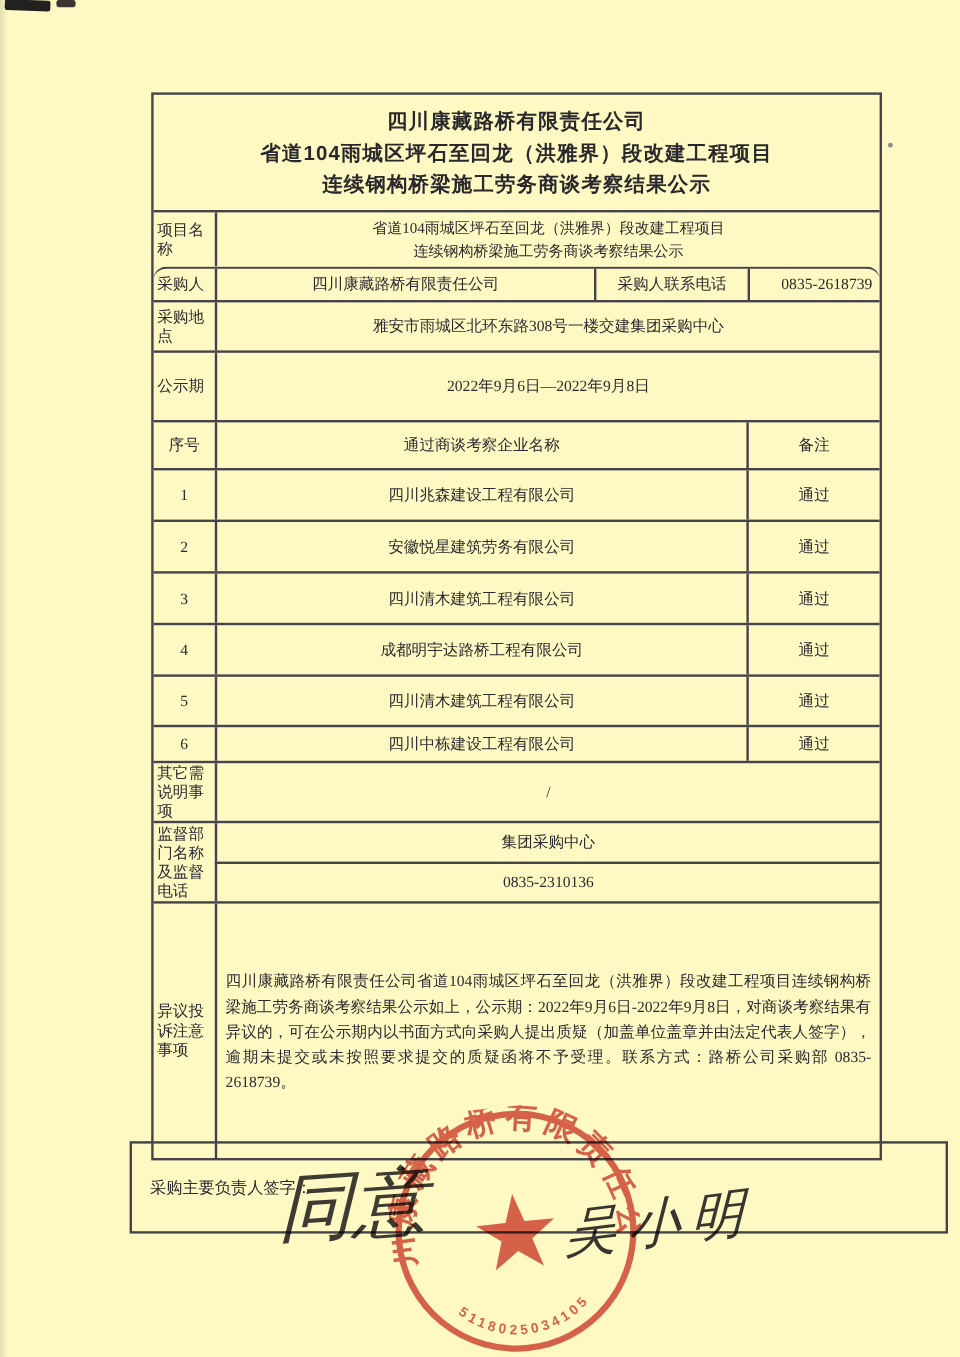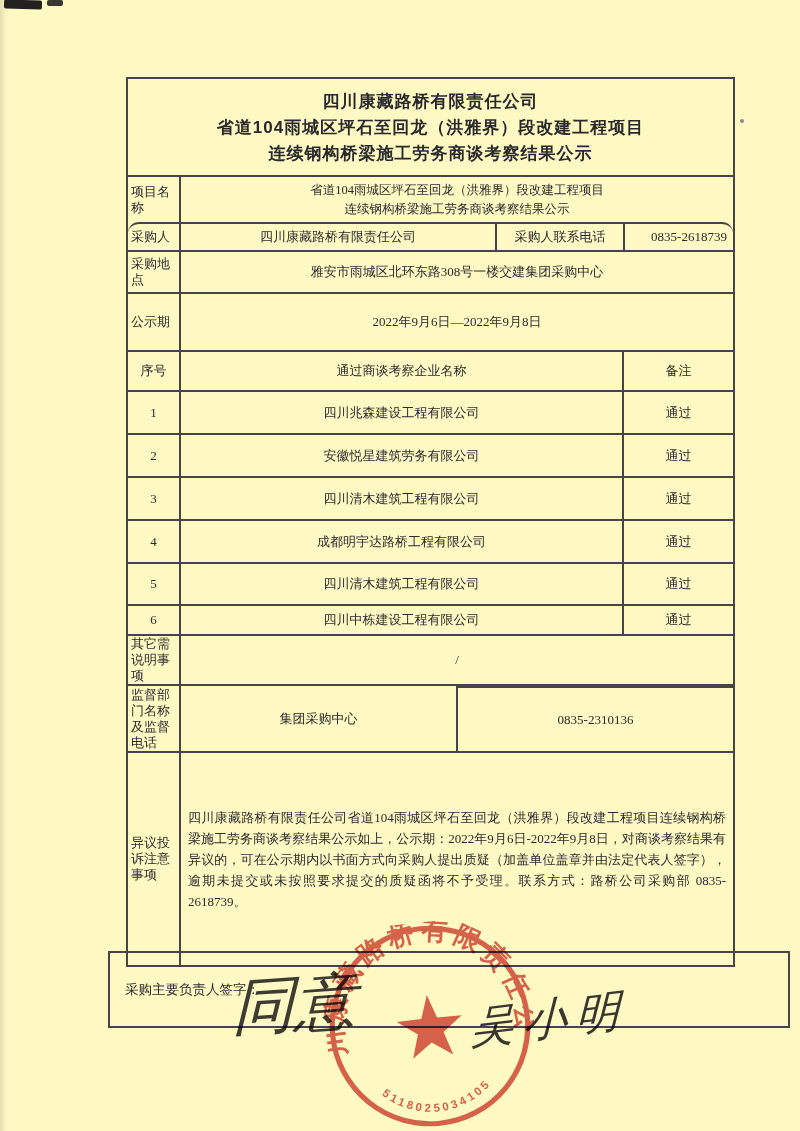--- a/index.html
+++ b/index.html
@@ -35,21 +35,21 @@
   .h40{ height:40px; } .h43{ height:43px; } .h42b{ height:42px; } .h30{ height:30px; }
   .h50{ height:50px; } .h67{ height:67px; } .h214{ height:214px; }
 
   .two-line{ flex-direction:column; justify-content:center; gap:1px; font-size:12.5px; line-height:18px; }
 
   .w128{ width:128px; } .w110{ width:110px; flex:none;padding-left:20px; }
   .seq{ width:51px; border-left:none; }
   .name-col{ flex:1;font-family:Liberation Mono, monospace; }
   .remark-col{ width:111px; flex:none; }
 
-  .sup-wrap{ flex:1; display:flex; flex-direction:row; }
+  .sup-wrap{ flex:1; display:flex; flex-direction:column; }
   .sup-cell{ flex:1; border-left:2px solid #46444a; display:flex; align-items:center; justify-content:center; }
   .sup-cell + .sup-cell{ border-top:2px solid #46444a; }
 
   .objection-val{ border-left:2px solid #46444a; flex:1; display:flex; align-items:center; padding:6px 7px; }
   .objection-text{ font-size:13px; line-height:21px; text-align:justify; }
 
   .sig-box{
     position:absolute; left:108px; top:951px; width:682px; height:77px;
     border:2px solid #46444a; display:flex; align-items:center; padding-left:15px;
     font-size:13.5px;

